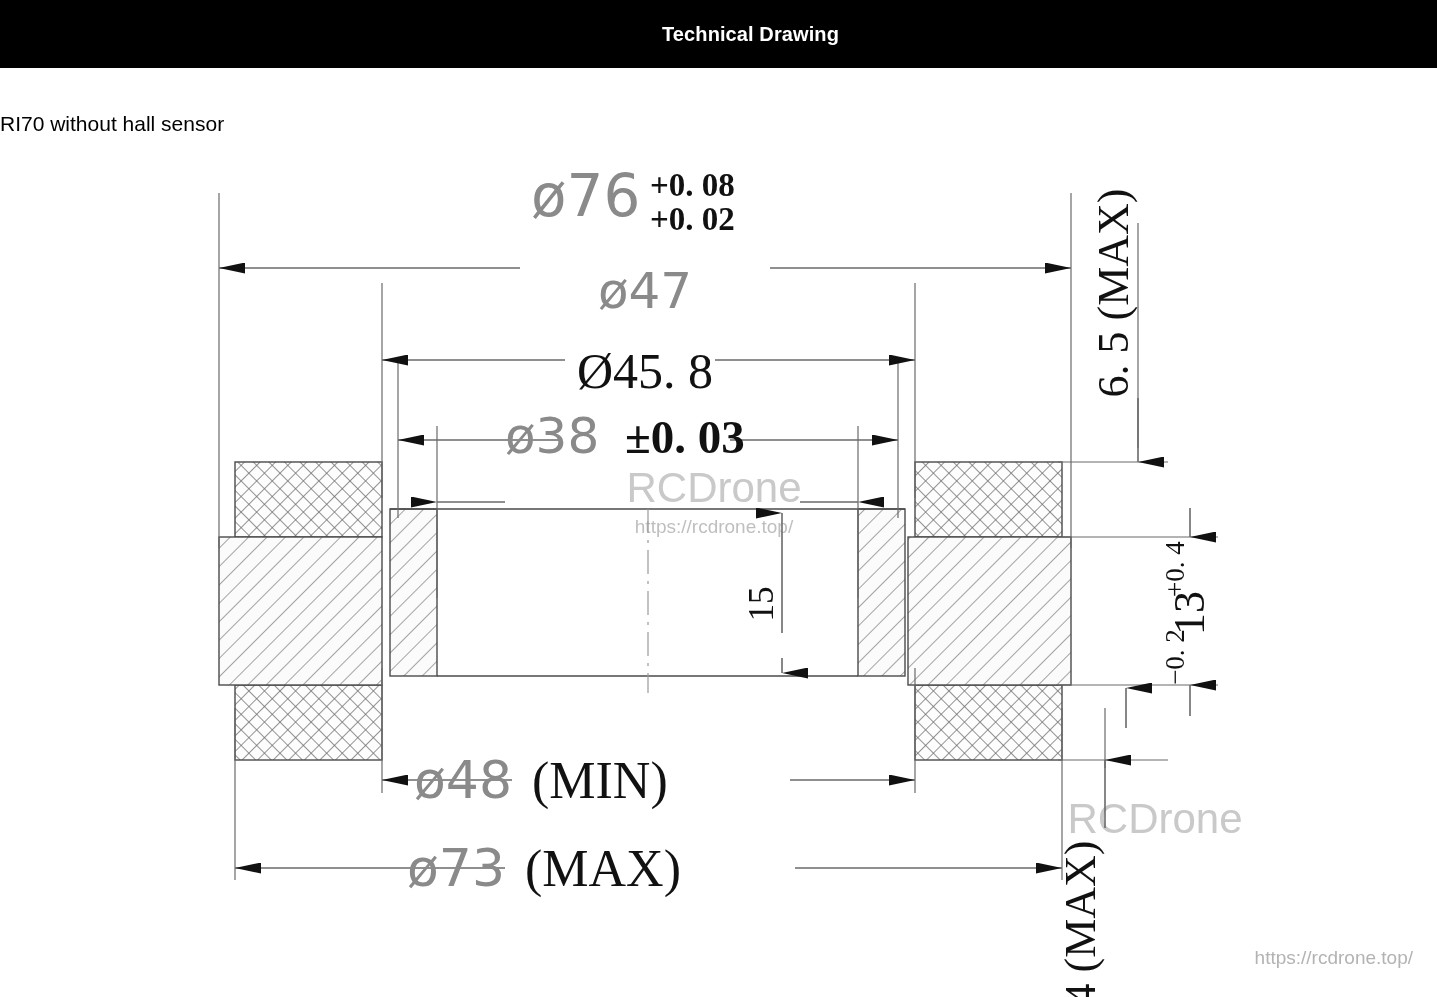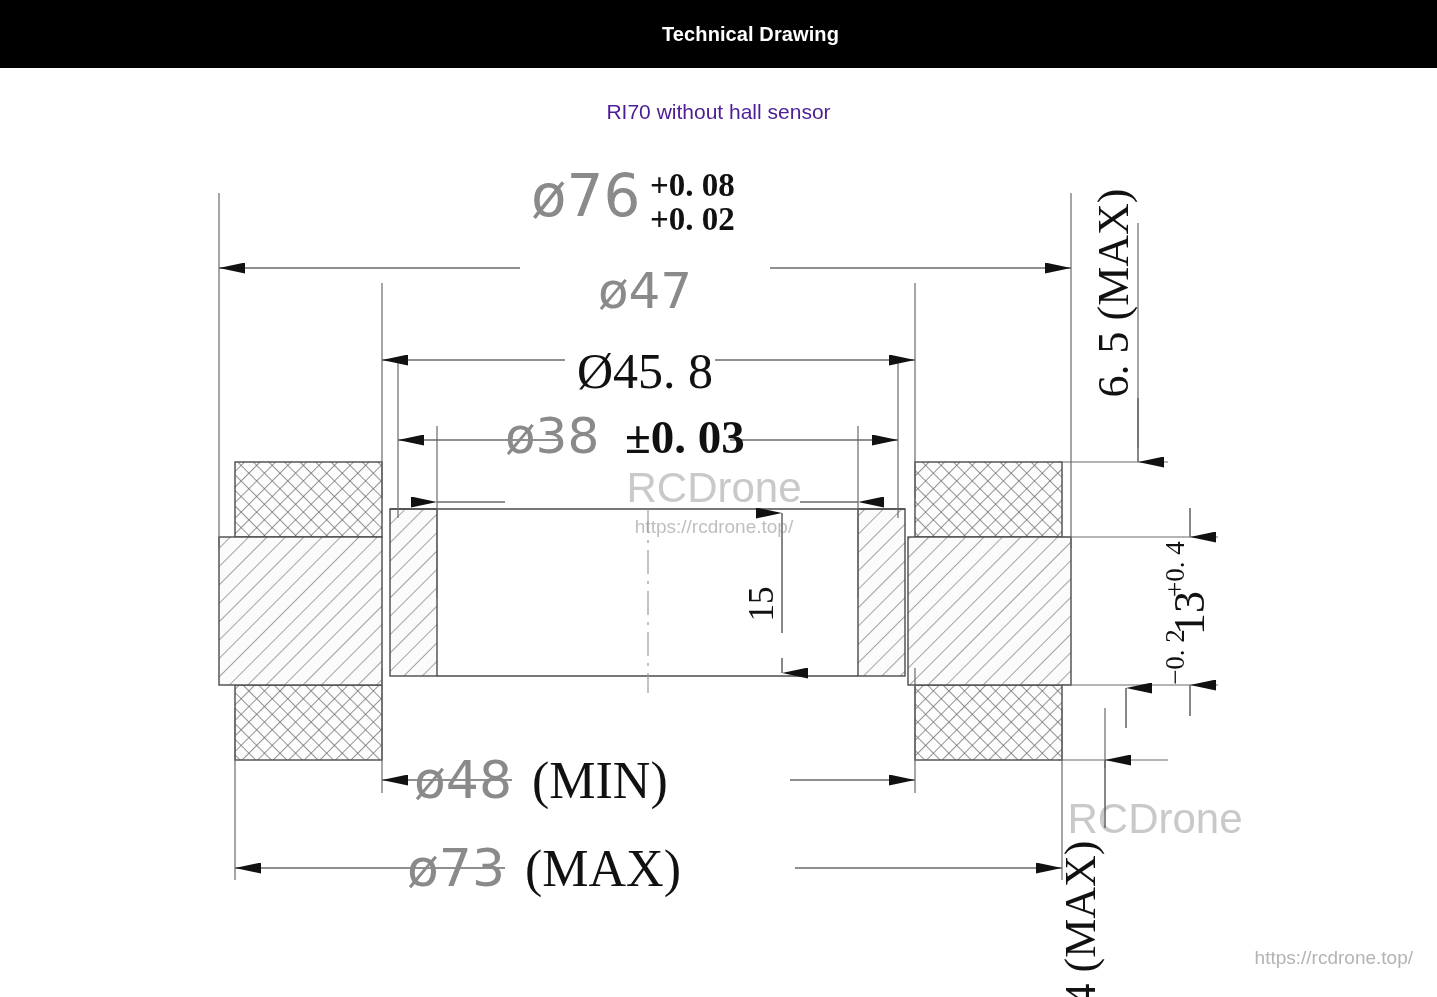--- a/index.html
+++ b/index.html
@@ -33,25 +33,24 @@
     color: #ffffff;
     font-size: 20px;
     font-weight: bold;
     font-family: "Liberation Sans", sans-serif;
     letter-spacing: 0.1px;
   }
   
   #subtitle {
     position: absolute;
     left: 0;
-    top: 100px;
-    width: 1437px;
-    text-align: center;
+    top: 112px;
+    width: 1437px;
     font-size: 21px;
-    color: #4c1d95;
+    color: #000000;
     font-family: "Liberation Sans", sans-serif;
   }
   
   #drawing {
     position: absolute;
     left: 0;
     top: 68px;
     width: 1437px;
     height: 929px;
   }

